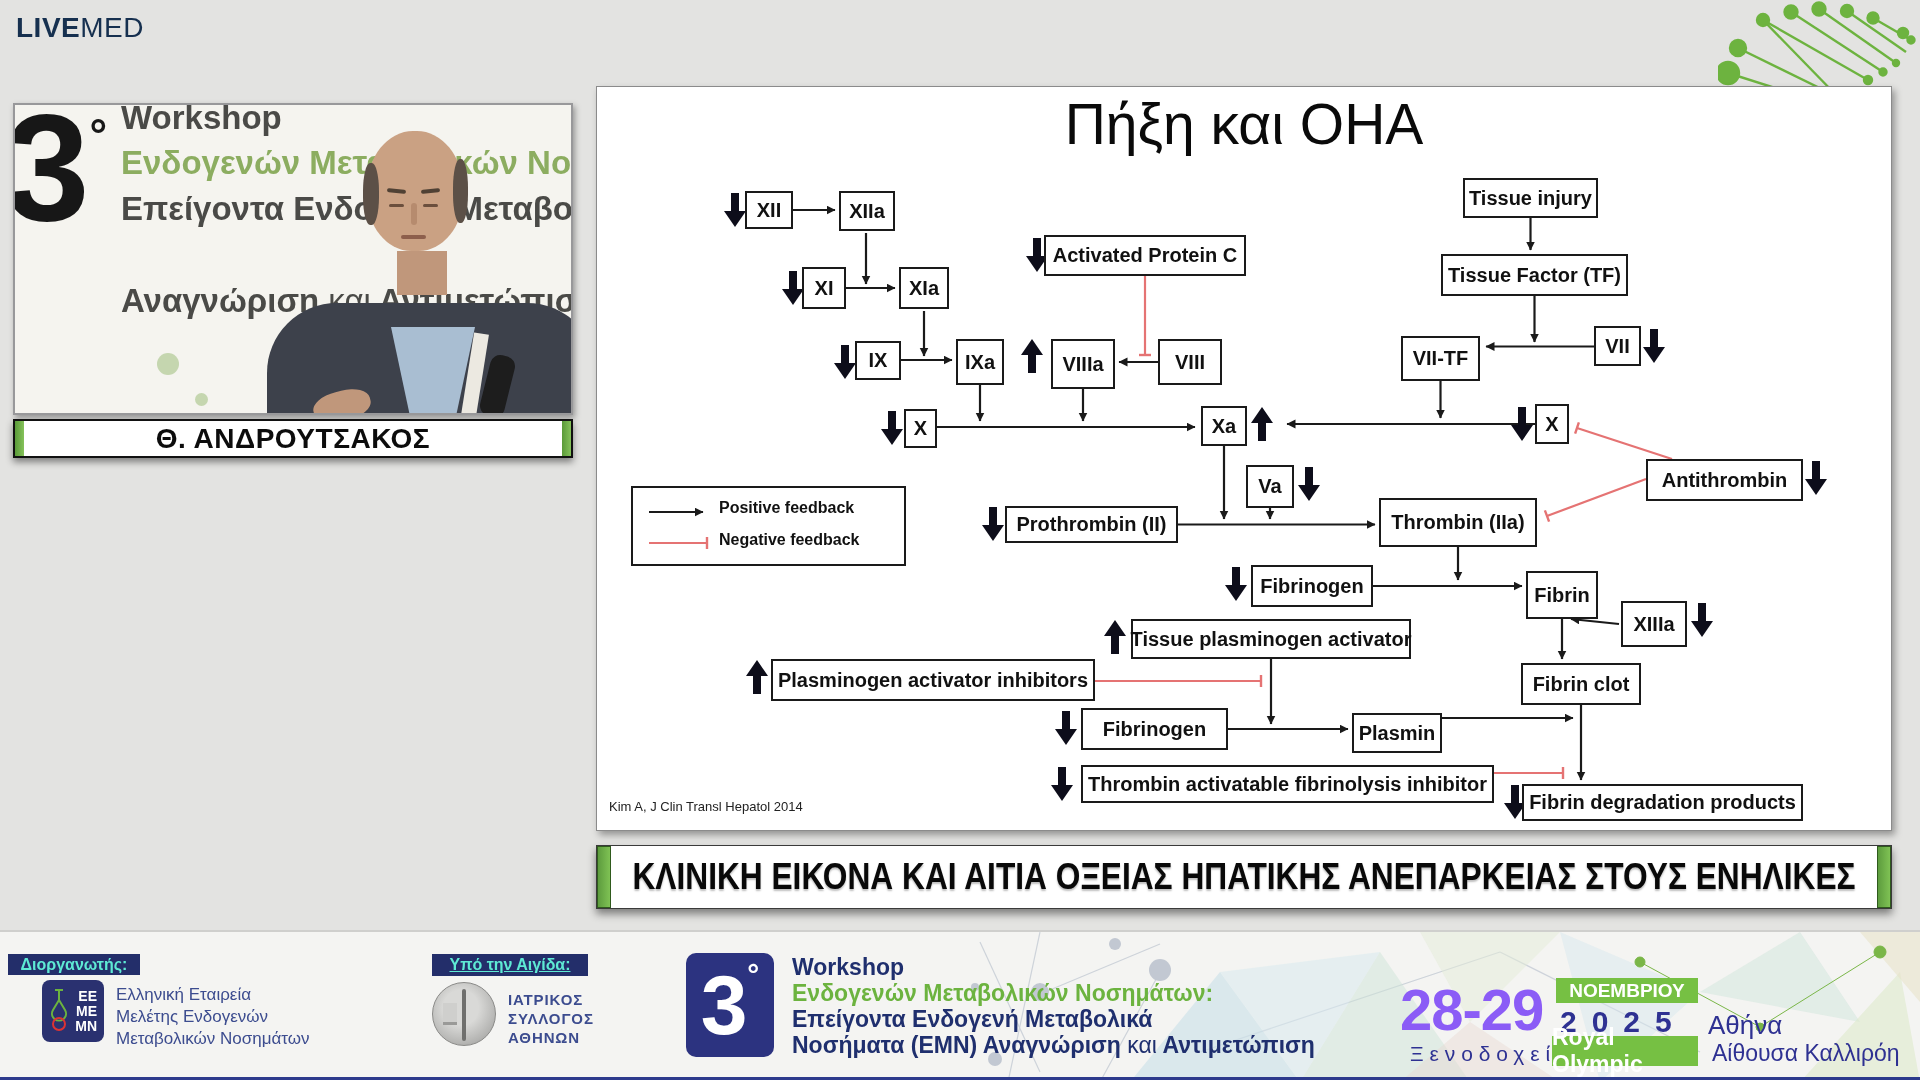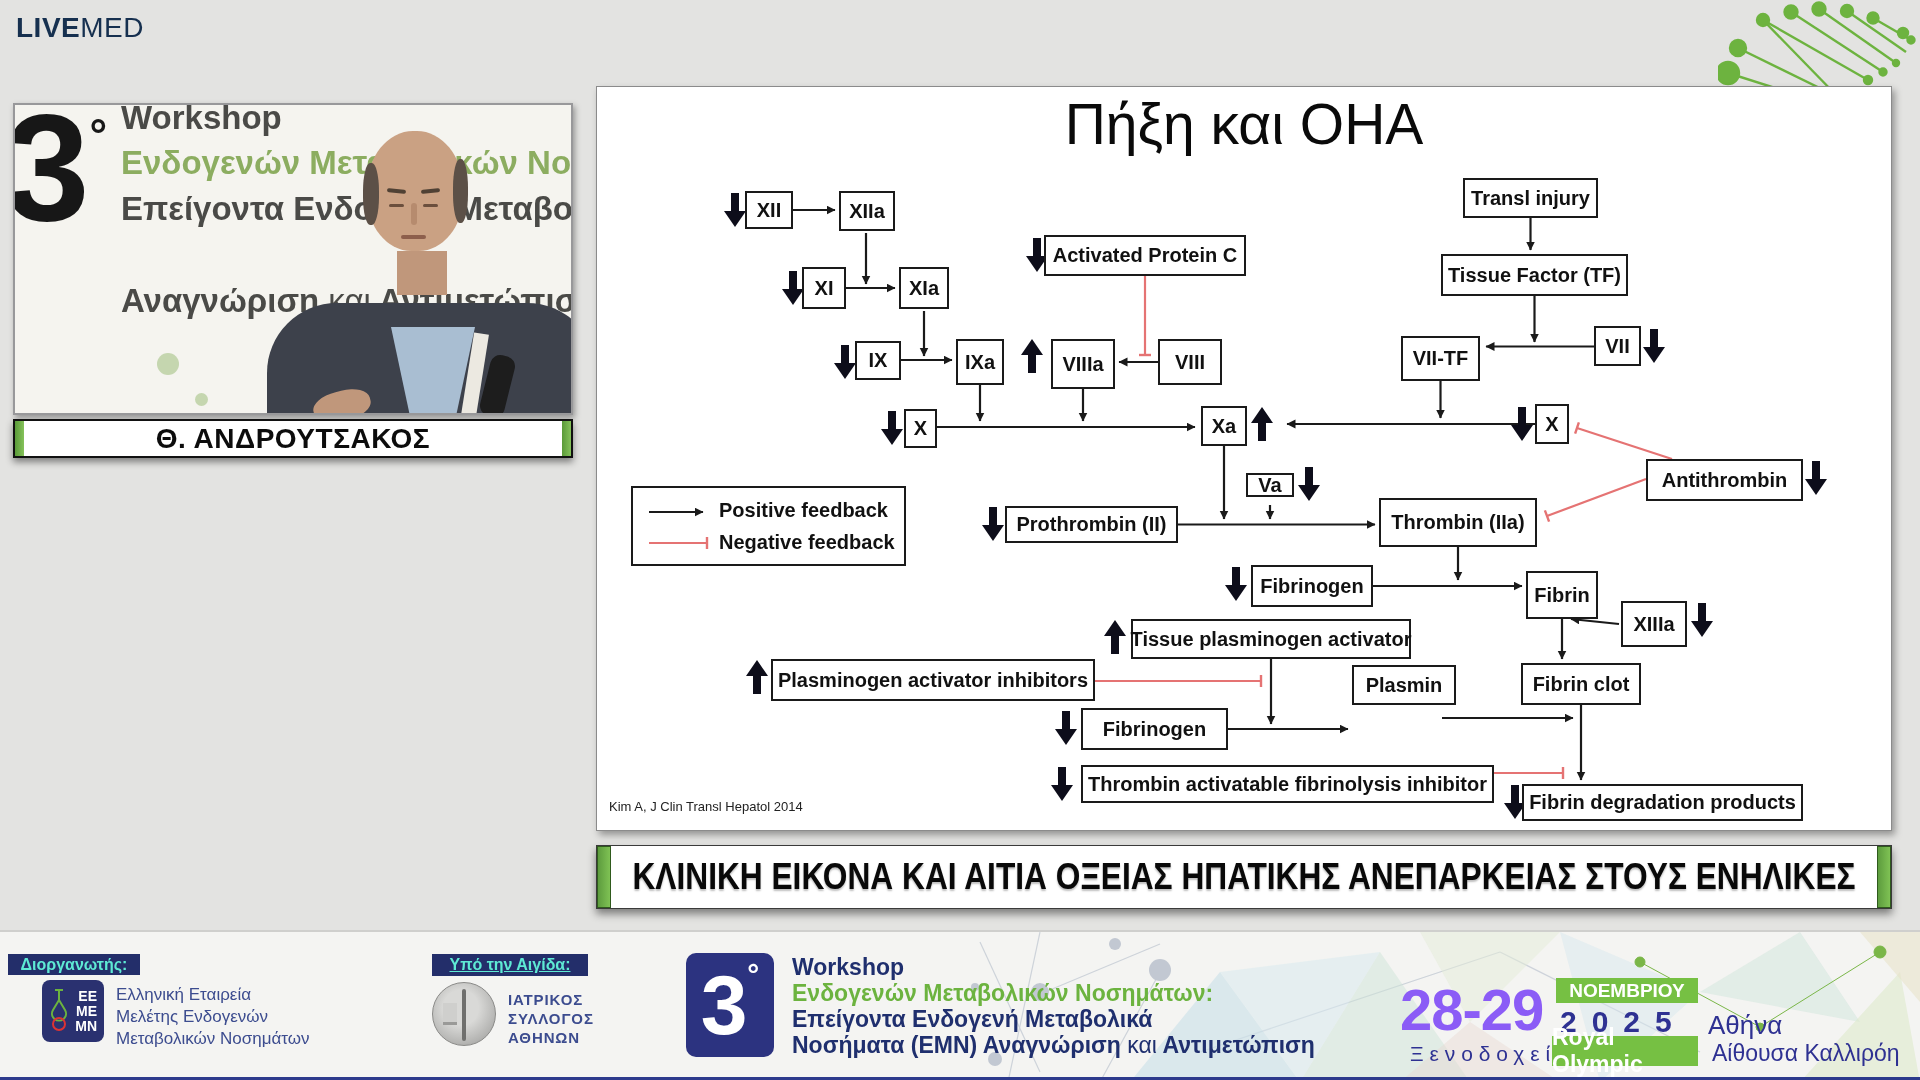--- a/index.html
+++ b/index.html
@@ -47,21 +47,21 @@
   #namebar .txt { position:absolute; inset:0; display:flex; align-items:center; justify-content:center;
                   font-size:28px; font-weight:700; color:#0c0c0c; letter-spacing:.5px; }
 
   
   #slide { left:596px; top:86px; width:1296px; height:745px; background:#fff; border:1px solid #8b8b8b;
            z-index:2; box-shadow:3px 4px 7px rgba(0,0,0,.35); }
   #slide-title { left:0; right:0; top:4px; text-align:center; font-size:57px; color:#0a0a0a; }
   .dbox { position:absolute; background:#fff; border:2px solid #1a1a1a; display:flex; align-items:center;
           justify-content:center; font-size:20px; font-weight:600; color:#111; white-space:nowrap; }
   #legendbox { left:34px; top:399px; width:275px; height:80px; border:2px solid #1a1a1a; }
-  .legtext { position:absolute; font-size:20px; font-weight:600; color:#111; white-space:nowrap; }
+  .legtext { position:absolute; font-size:16px; font-weight:600; color:#111; white-space:nowrap; }
   #citation { left:12px; top:712px; font-size:13px; color:#222; }
   #dg { position:absolute; left:0; top:0; }
 
   
   #titlebar { left:596px; top:845px; width:1296px; height:64px; background:#fff; border:1px solid #3a3a3a;
               z-index:2; box-shadow:0 5px 8px rgba(0,0,0,.45); }
   #titlebar .gbar { position:absolute; top:0; bottom:0; width:14px;
                     background:linear-gradient(90deg,#5d9c3e,#7fc254); border:1px solid #2f5a1d; }
   #titlebar .txt { position:absolute; inset:0; display:flex; align-items:center; justify-content:center;
                    font-size:36px; font-weight:700; color:#090909; transform:scaleX(.88);
@@ -239,39 +239,39 @@
 
   <div class="dbox" style="left:148px; top:104px; width:48px; height:38px;">XII</div>
   <div class="dbox" style="left:242px; top:104px; width:56px; height:40px;">XIIa</div>
   <div class="dbox" style="left:205px; top:180px; width:44px; height:42px;">XI</div>
   <div class="dbox" style="left:302px; top:180px; width:50px; height:42px;">XIa</div>
   <div class="dbox" style="left:258px; top:254px; width:46px; height:39px;">IX</div>
   <div class="dbox" style="left:359px; top:252px; width:48px; height:46px;">IXa</div>
   <div class="dbox" style="left:454px; top:252px; width:64px; height:50px;">VIIIa</div>
   <div class="dbox" style="left:561px; top:252px; width:64px; height:46px;">VIII</div>
   <div class="dbox" style="left:447px; top:148px; width:202px; height:41px;">Activated Protein C</div>
-  <div class="dbox" style="left:866px; top:91px; width:135px; height:40px;">Transl injury</div>
+  <div class="dbox" style="left:866px; top:91px; width:135px; height:40px;">Tissue injury</div>
   <div class="dbox" style="left:844px; top:167px; width:187px; height:42px;">Tissue Factor (TF)</div>
   <div class="dbox" style="left:804px; top:249px; width:79px; height:45px;">VII-TF</div>
   <div class="dbox" style="left:997px; top:239px; width:47px; height:40px;">VII</div>
   <div class="dbox" style="left:938px; top:317px; width:34px; height:40px;">X</div>
   <div class="dbox" style="left:1049px; top:372px; width:157px; height:42px;">Antithrombin</div>
   <div class="dbox" style="left:307px; top:322px; width:33px; height:39px;">X</div>
   <div class="dbox" style="left:604px; top:319px; width:46px; height:40px;">Xa</div>
-  <div class="dbox" style="left:649px; top:386px; width:48px; height:24px;">Va</div>
+  <div class="dbox" style="left:649px; top:378px; width:48px; height:43px;">Va</div>
   <div class="dbox" style="left:408px; top:419px; width:173px; height:37px;">Prothrombin (II)</div>
   <div class="dbox" style="left:782px; top:411px; width:158px; height:49px;">Thrombin (IIa)</div>
   <div class="dbox" style="left:654px; top:478px; width:122px; height:42px;">Fibrinogen</div>
   <div class="dbox" style="left:929px; top:484px; width:72px; height:48px;">Fibrin</div>
   <div class="dbox" style="left:1024px; top:514px; width:66px; height:46px;">XIIIa</div>
   <div class="dbox" style="left:924px; top:576px; width:120px; height:42px;">Fibrin clot</div>
   <div class="dbox" style="left:534px; top:532px; width:280px; height:40px;">Tissue plasminogen activator</div>
   <div class="dbox" style="left:174px; top:572px; width:324px; height:42px;">Plasminogen activator inhibitors</div>
   <div class="dbox" style="left:484px; top:621px; width:147px; height:42px;">Fibrinogen</div>
-  <div class="dbox" style="left:755px; top:578px; width:104px; height:40px;">Plasmin</div>
+  <div class="dbox" style="left:755px; top:626px; width:90px; height:40px;">Plasmin</div>
   <div class="dbox" style="left:925px; top:697px; width:281px; height:37px;">Fibrin degradation products</div>
   <div class="dbox" style="left:484px; top:678px; width:413px; height:38px;">Thrombin activatable fibrinolysis inhibitor</div>
 
   <div class="abs" id="legendbox"></div>
   <div class="legtext" style="left:122px; top:412px;">Positive feedback</div>
   <div class="legtext" style="left:122px; top:444px;">Negative feedback</div>
   <div class="abs" id="citation">Kim A, J Clin Transl Hepatol 2014</div>
 </div>
 
 <div class="abs" id="titlebar">

